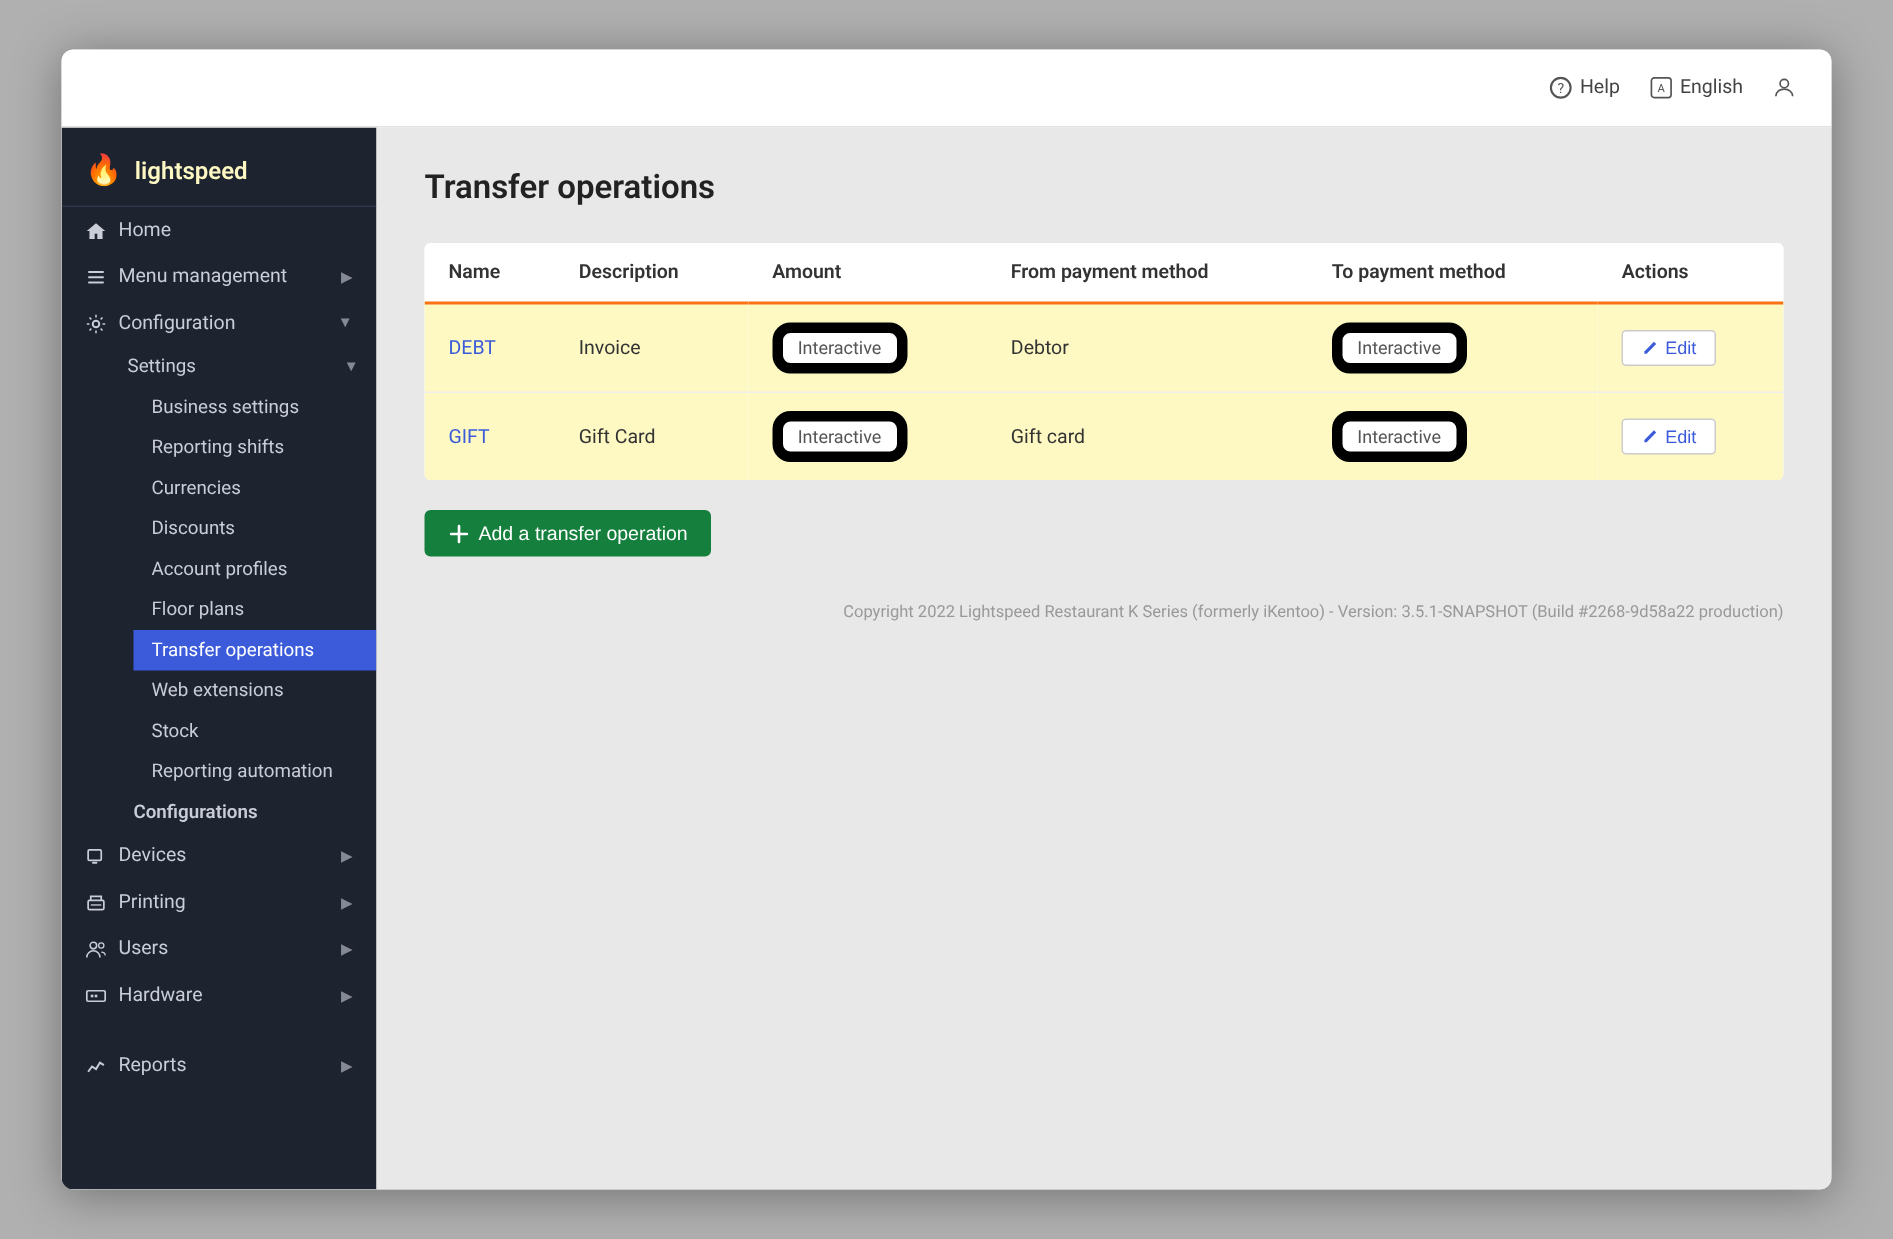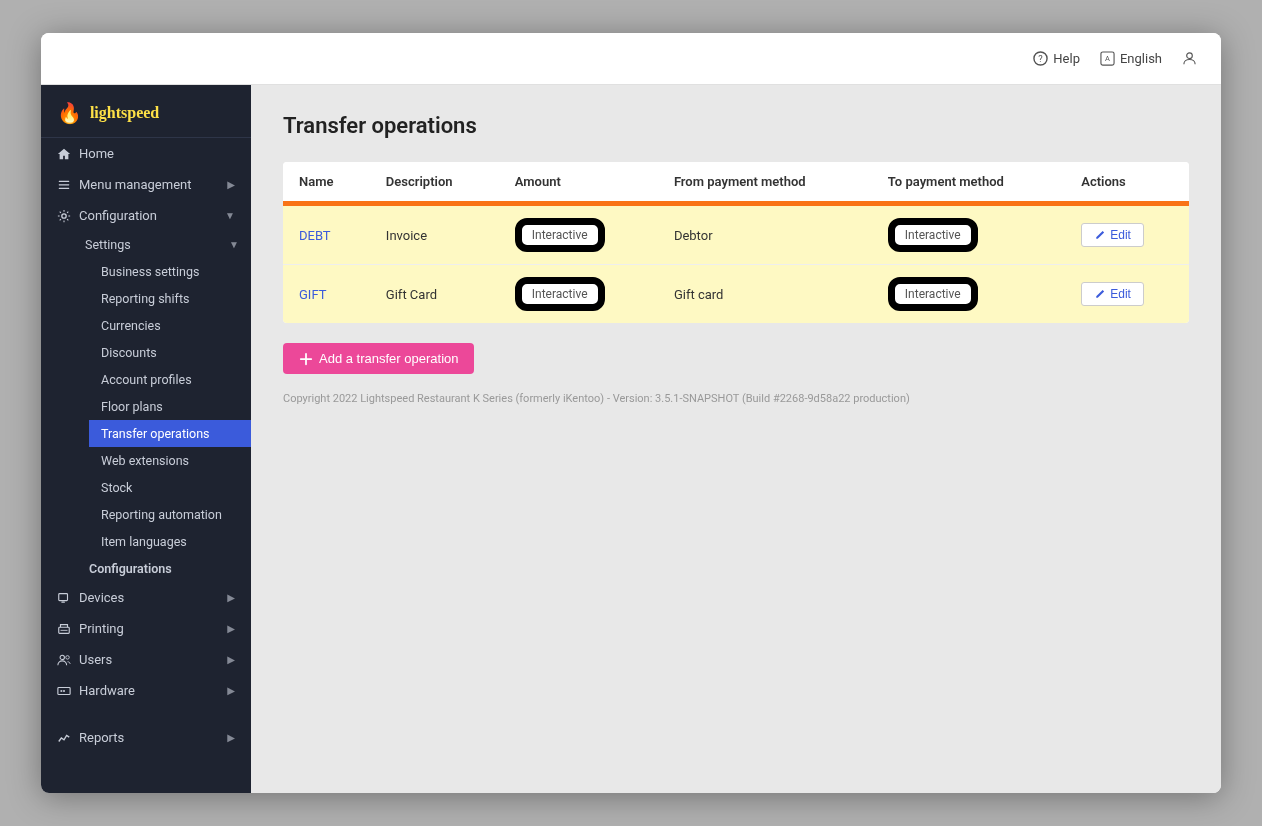--- a/index.html
+++ b/index.html
@@ -65,21 +65,21 @@
     .sidebar::-webkit-scrollbar-thumb { background: #444; }
 
     .sidebar-logo {
       padding: 16px 16px 12px 16px;
       display: flex;
       align-items: center;
       gap: 8px;
       border-bottom: 1px solid #2e3548;
     }
     .logo-icon { color: #e8412c; font-size: 20px; }
-    .logo-text { color: #fde047; font-size: 16px; font-weight: 600; font-family: Liberation Serif, serif; }
+    .logo-text { color: #fef9c3; font-size: 16px; font-weight: 600; }
 
     .sidebar-item {
       display: flex;
       align-items: center;
       gap: 8px;
       padding: 8px 16px;
       cursor: pointer;
       color: #c8cdd8;
       font-size: 13px;
     }
@@ -113,21 +113,21 @@
       border-radius: 4px;
       overflow: hidden;
       margin-bottom: 20px;
     }
     table {
       width: 100%;
       border-collapse: collapse;
     }
     thead tr {
       background: #fff;
-      border-bottom: 5px solid #f97316;
+      border-bottom: 2px solid #f97316;
     }
     thead th {
       padding: 12px 16px;
       text-align: left;
       font-weight: 600;
       color: #333;
       font-size: 13px;
     }
     tbody tr {
       border-bottom: 1px solid #eee;
@@ -161,34 +161,34 @@
       font-size: 12px;
       cursor: pointer;
     }
 
     
     .add-btn {
       display: inline-flex;
       align-items: center;
       gap: 6px;
       padding: 8px 16px;
-      background: #ec4899;
+      background: #15803d;
       color: #fff;
       border: none;
       border-radius: 4px;
       font-size: 13px;
       cursor: pointer;
     }
 
     
     .content-footer {
-      text-align: left;
+      text-align: right;
       color: #999;
       font-size: 11px;
-      margin-top: 18px;
+      margin-top: 30px;
     }
   </style>
 </head>
 <body>
 
 <div class="window">
 
   <div class="topbar">
     <div class="topbar-item">
       <svg viewBox="0 0 16 16">
@@ -274,23 +274,20 @@
             <span>Transfer operations</span>
           </div>
           <div class="sidebar-item">
             <span>Web extensions</span>
           </div>
           <div class="sidebar-item">
             <span>Stock</span>
           </div>
           <div class="sidebar-item">
             <span>Reporting automation</span>
-          </div>
-          <div class="sidebar-item">
-            <span>Item languages</span>
           </div>
         </div>
         <div class="sidebar-item" style="padding-left: 16px; font-weight: 600;">
           <span>Configurations</span>
         </div>
       </div>
 
       <div class="sidebar-item">
         <svg viewBox="0 0 16 16">
             <rect x="2" y="3" width="10" height="8" rx="1" stroke="currentColor" stroke-width="1.3" fill="none"></rect>

